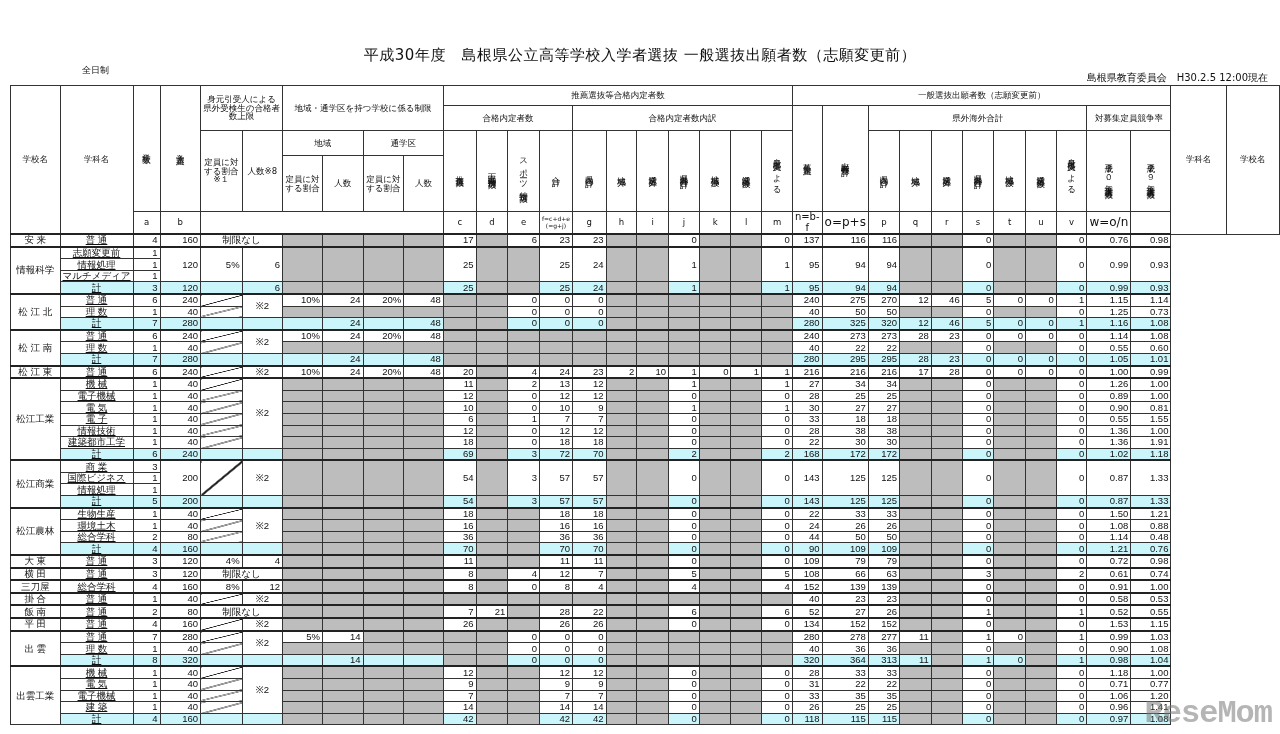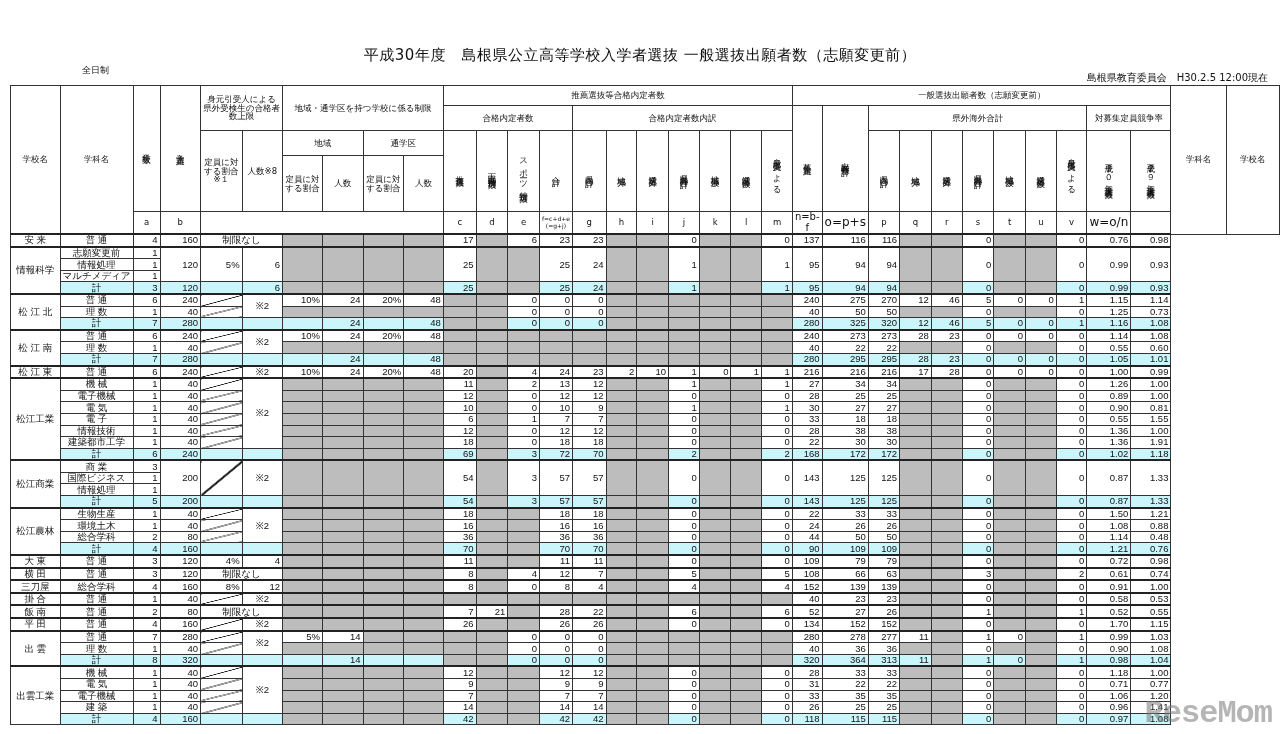--- a/index.html
+++ b/index.html
@@ -11,21 +11,21 @@
   table.main td,table.main th{border:1px solid #333;padding:0 2px;overflow:hidden;white-space:nowrap;font-weight:normal;}
   table.main th{text-align:center;vertical-align:middle;background:#fff;font-size:8.5px;}
   th.v{writing-mode:vertical-rl;text-orientation:upright;letter-spacing:1px;padding:4px 0;}
   th.letter{vertical-align:bottom;}
   table.main tbody td{height:10.6px;text-align:right;font-family:"Liberation Sans",sans-serif;font-size:9.5px;}
   td.c{text-align:center!important;}
   td.g{background:#bdbdbd;}
   tr.sum td{background:#c9f5fb;}
   tr.sum td.g{background:#bdbdbd;}
   td.sch{text-align:center!important;background:#fff!important;font-family:"DejaVu Sans",sans-serif;font-size:9px;}
-  td.dept{text-align:center!important;font-family:"DejaVu Sans",sans-serif;font-size:8.5px;}
+  td.dept{text-align:center!important;font-family:"DejaVu Sans",sans-serif;font-size:8.5px;text-decoration:underline;}
   td.slash{background:linear-gradient(to bottom right,transparent 48%,#222 49%,#222 52%,transparent 53%);}
   tr.bt td{border-top:2px solid #222;}
   .wm{position:absolute;right:8px;bottom:2px;font-family:Liberation Mono, monospace;font-weight:bold;font-size:32px;color:rgba(120,120,120,0.55);letter-spacing:-1px;}
 </style>
 </head>
 <body>
 
 <div class="title">平成30年度　島根県公立高等学校入学者選抜 一般選抜出願者数（志願変更前）</div>
 <div class="sub-left">全日制</div>
 <div class="sub-right">島根県教育委員会　H30.2.5 12:00現在</div>
@@ -1114,21 +1114,21 @@
         <td>0</td>
         <td>134</td>
         <td>152</td>
         <td>152</td>
         <td class="g"></td>
         <td class="g"></td>
         <td>0</td>
         <td class="g"></td>
         <td class="g"></td>
         <td>0</td>
-        <td>1.70</td>
+        <td>1.53</td>
         <td>1.15</td>
       </tr>
       <tr class="bt">
         <td class="sch" rowspan="3">出 雲</td>
         <td class="dept">普 通</td>
         <td>7</td>
         <td>280</td>
         <td class="slash"></td>
         <td class="c" rowspan="2">※2</td>
         <td>5%</td>

